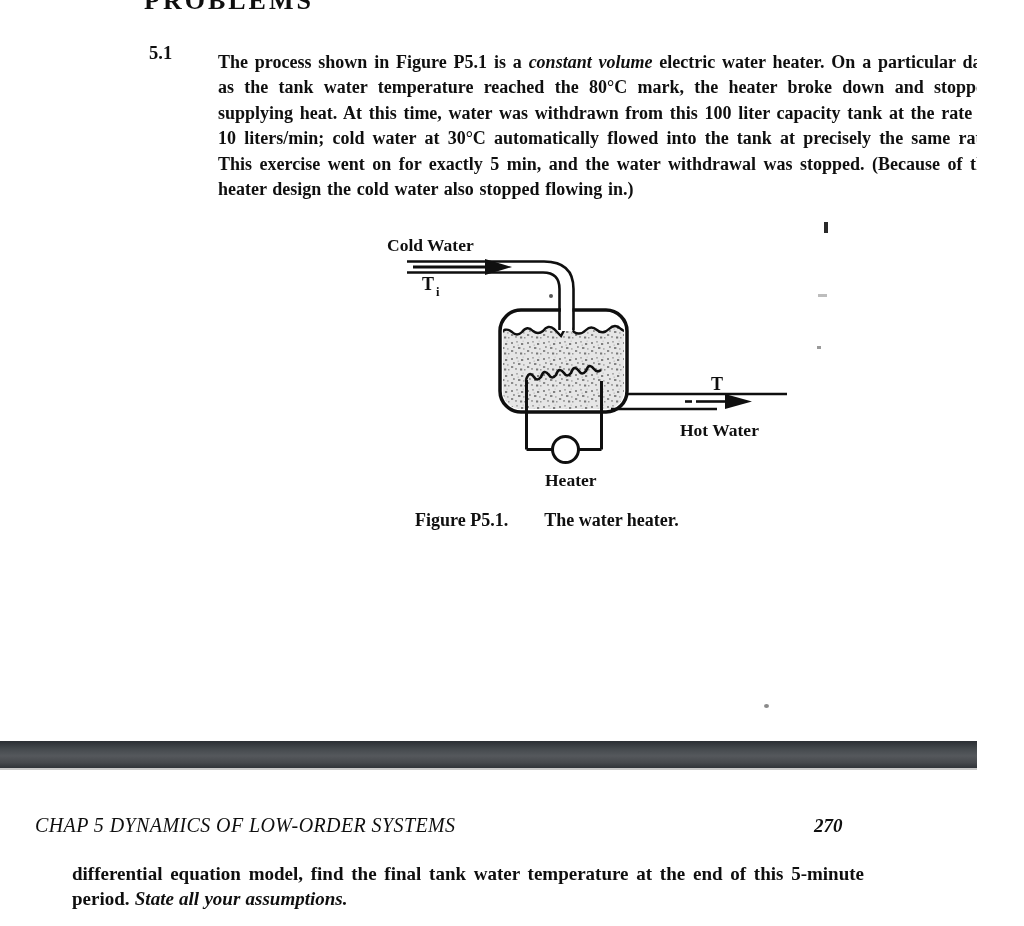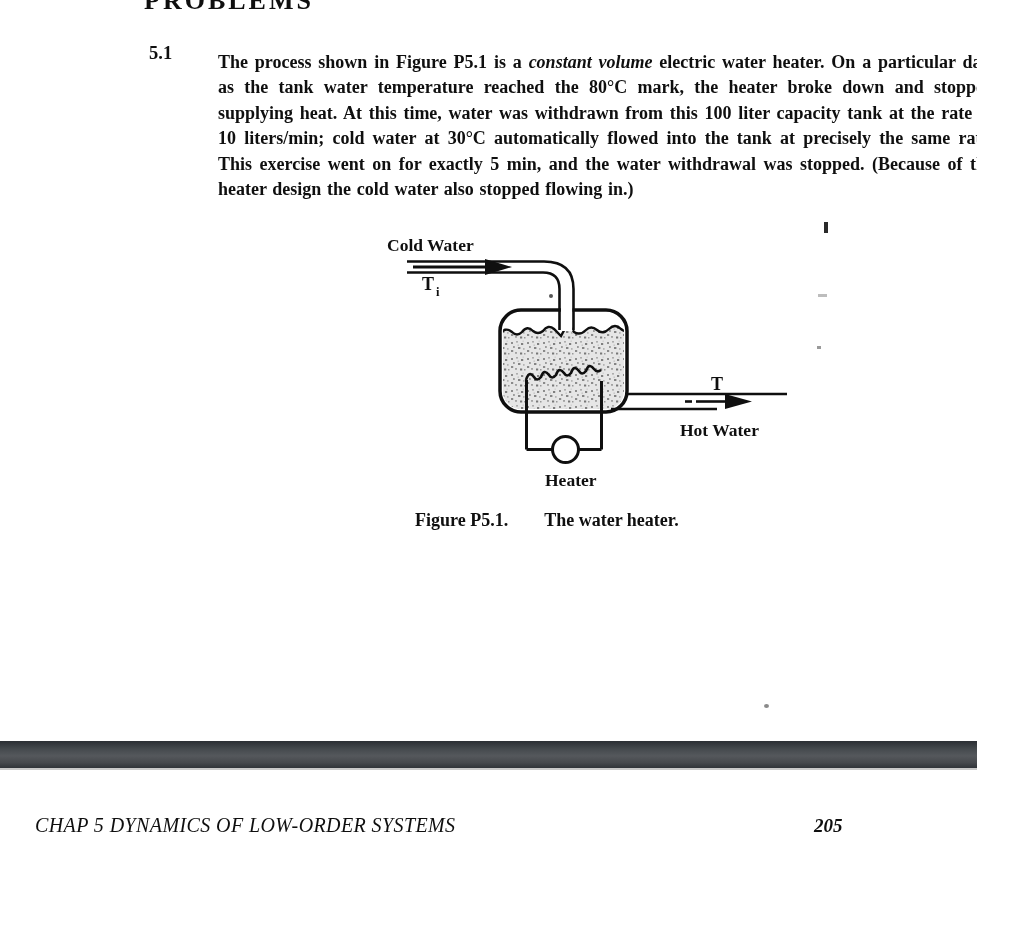--- a/index.html
+++ b/index.html
@@ -128,16 +128,17 @@
 
   <div class="artifact" style="left:824px;top:222px;width:4px;height:11px;"></div>
   <div class="artifact" style="left:818px;top:294px;width:9px;height:3px;background:#bdbdbd;"></div>
   <div class="artifact" style="left:817px;top:346px;width:4px;height:3px;background:#9a9a9a;"></div>
   <div class="artifact" style="left:549px;top:294px;width:4px;height:4px;background:#555;border-radius:50%;"></div>
   <div class="artifact" style="left:764px;top:704px;width:5px;height:4px;background:#8a8a8a;border-radius:50%;"></div>
 
   <div class="abs band"></div>
 
   <div class="abs running-head">CHAP 5  DYNAMICS OF LOW-ORDER SYSTEMS</div>
-  <div class="abs page-number">205</div>
+  <div class="abs page-number">270</div>
 
+  <div class="abs footer-para just"><span>differential equation model, find the final tank water temperature at the end of this 5-minute period.  </span><span class="ital">State all your assumptions.</span></div>
 
 </div>
 
 </body></html>

